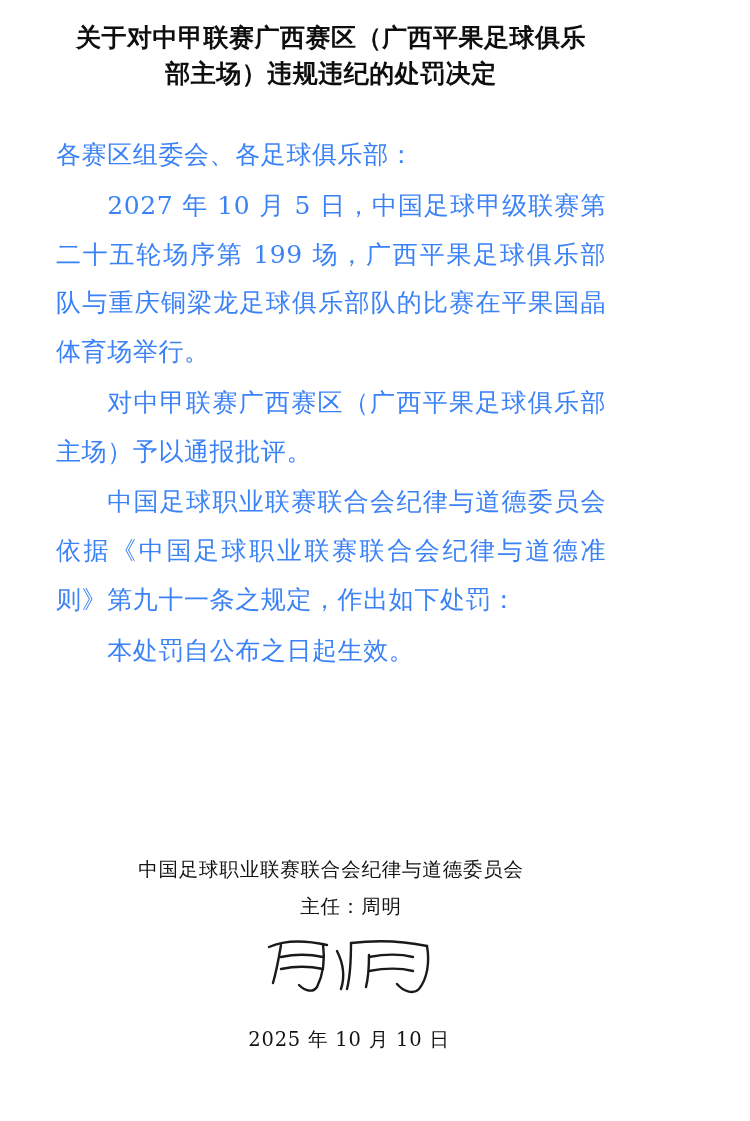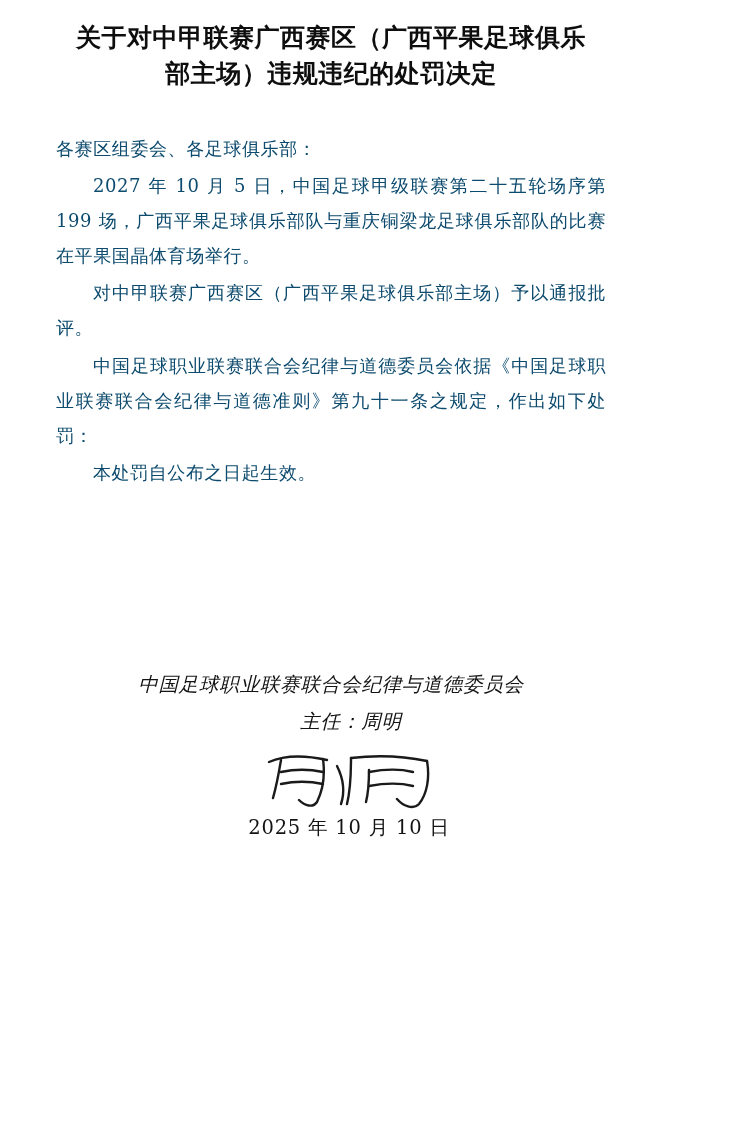--- a/index.html
+++ b/index.html
@@ -28,63 +28,63 @@
     line-height: 1.42;
     text-align: center;
     letter-spacing: 0.5px;
     margin: 6px 10px 0 10px;
     color: #0e0e0e;
   }
   .body-block {
     margin-top: 40px;
   }
   .para {
-    font-size: 18px;
+    font-size: 25px;
     line-height: 1.95;
     letter-spacing: 0.6px;
     text-align: justify;
     text-justify: inter-ideograph;
     margin: 0 0 2px 0;
-    color: #0c4a6e;
+    color: #3b82f6;
   }
   .indent {
     text-indent: 2.05em;
   }
   .spacer-large {
     height: 150px;
   }
   .sign-block {
     margin-top: 24px;
     text-align: center;
   }
   .sign-line {
     font-size: 19.5px;
     line-height: 1.9;
     letter-spacing: 0.8px;
     color: #131313;
-    font-style: italic;
   }
   .sign-line.indent-right {
     padding-left: 40px;
   }
   .signature-wrap {
     position: relative;
     height: 72px;
     margin-top: 2px;
     padding-left: 60px;
   }
   .signature-svg {
     display: block;
     margin: 0 auto;
   }
   .date-line {
     font-size: 19.5px;
     letter-spacing: 0.8px;
     padding-left: 36px;
     color: #131313;
+    margin-top: 27px;
   }
 </style>
 </head>
 <body>
 
 <div class="page">
 
   <h1 class="doc-title">关于对中甲联赛广西赛区（广西平果足球俱乐部主场）违规违纪的处罚决定</h1>
 
   <div class="body-block">

